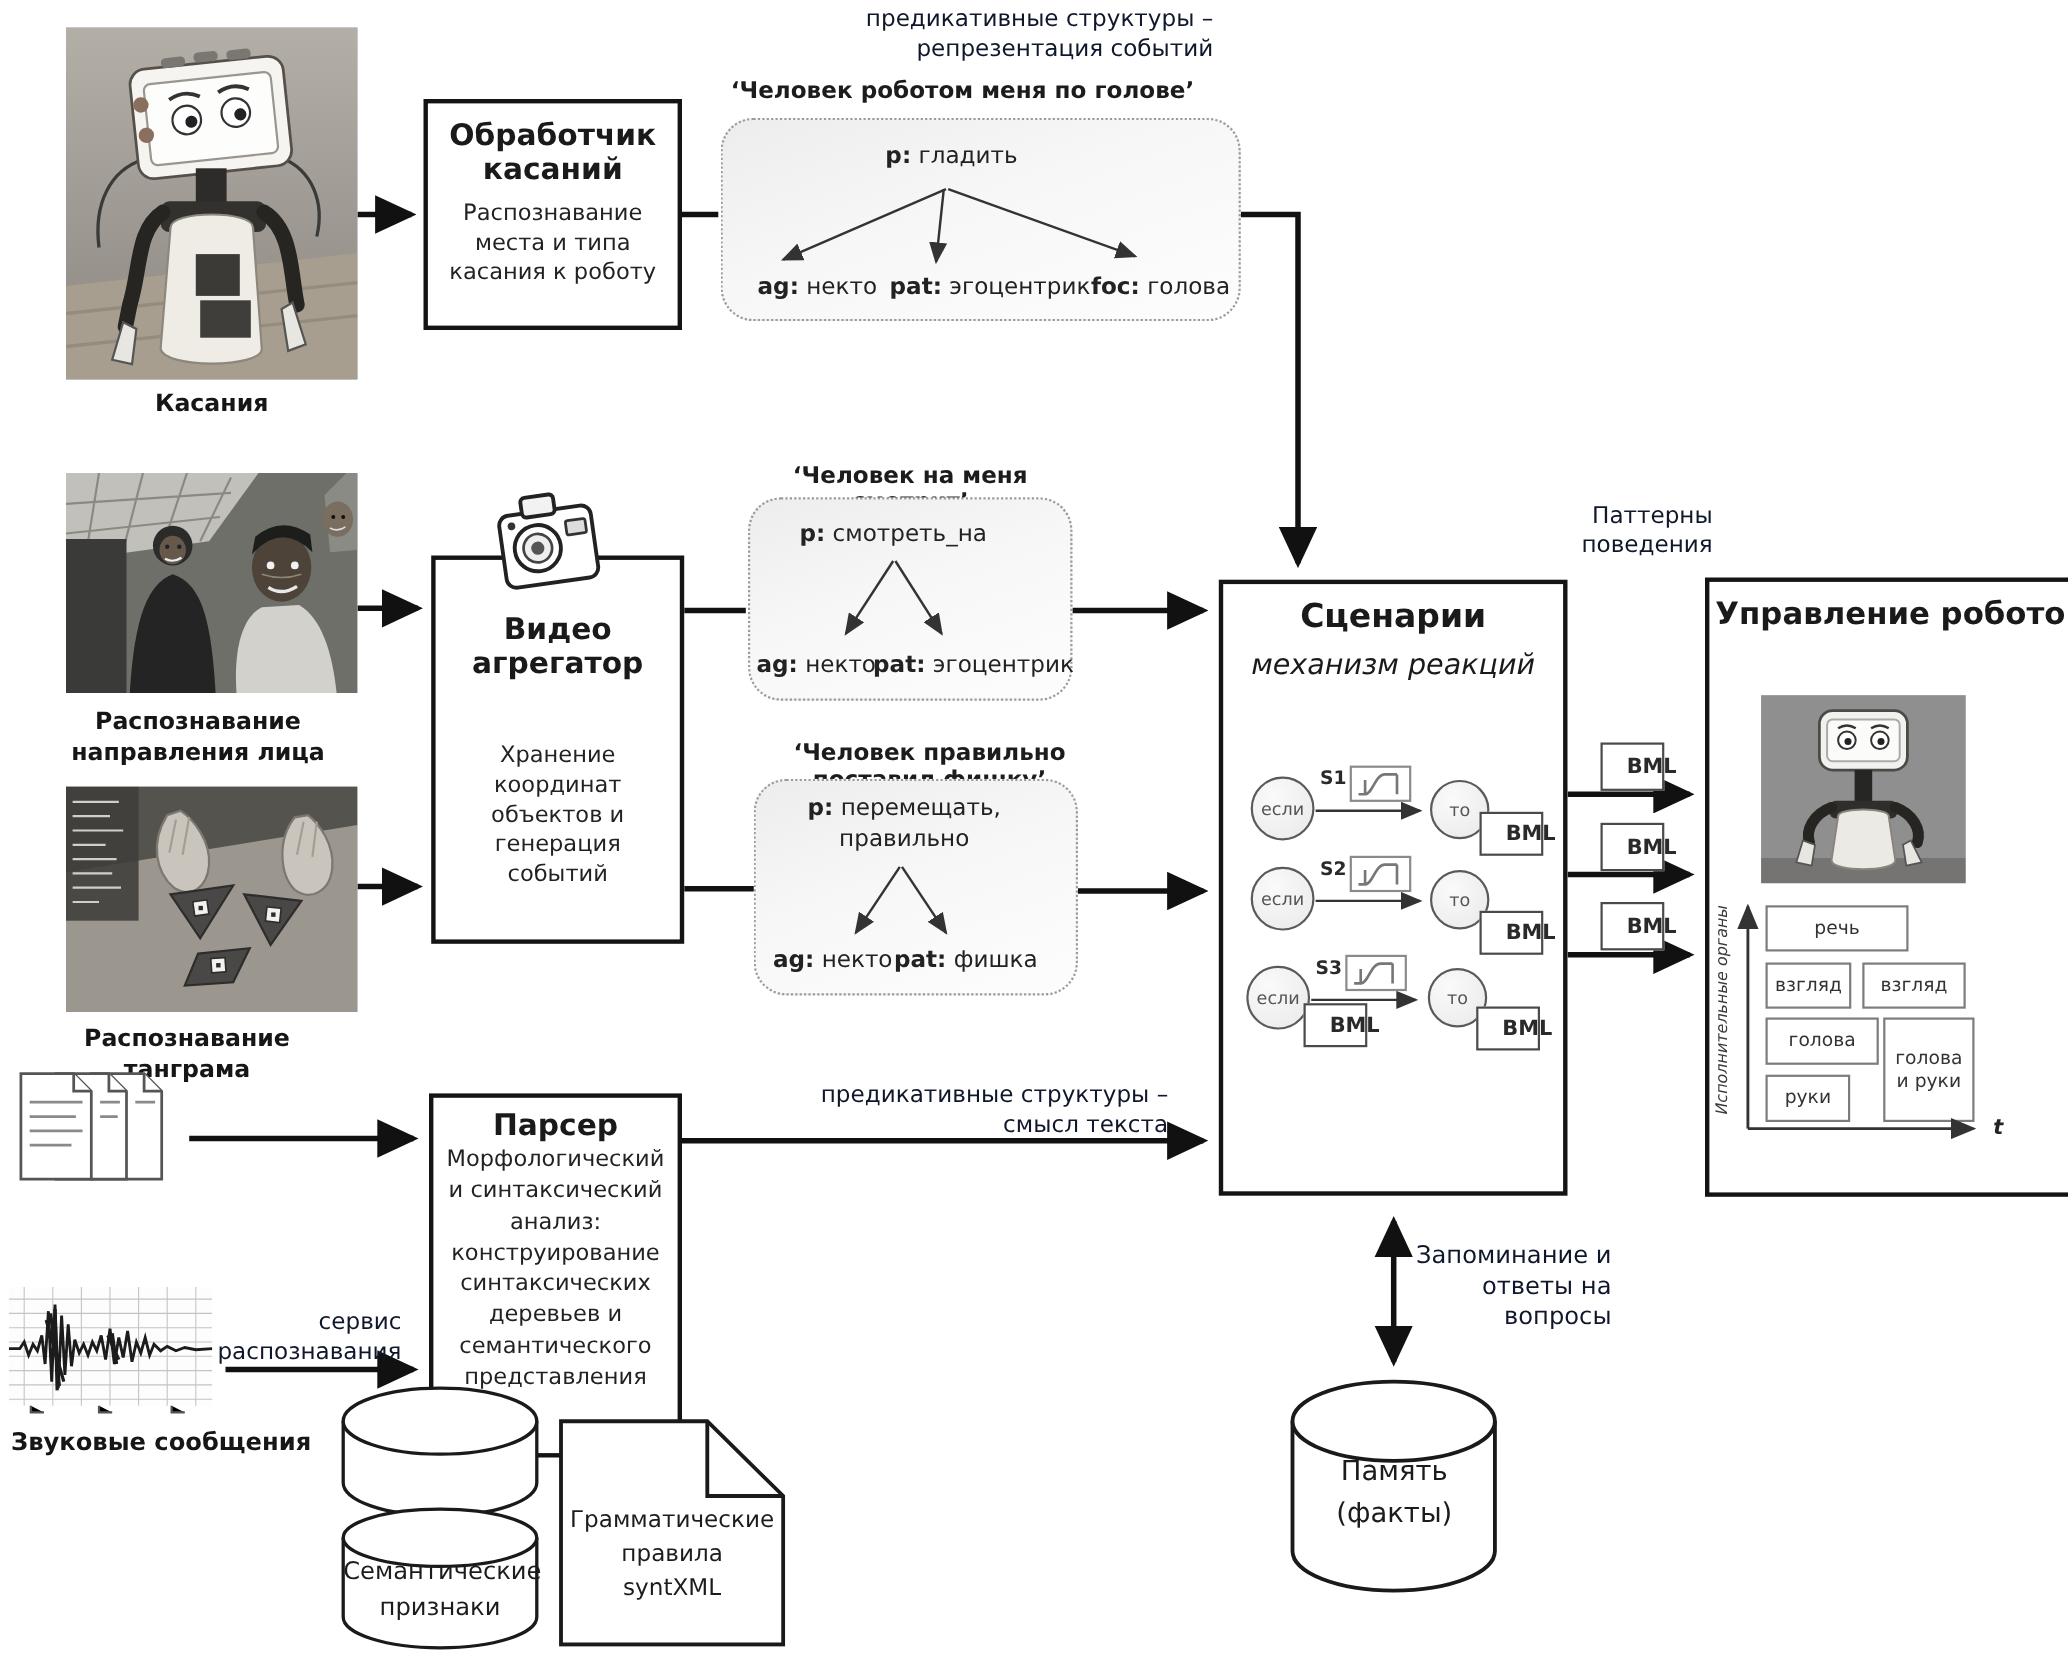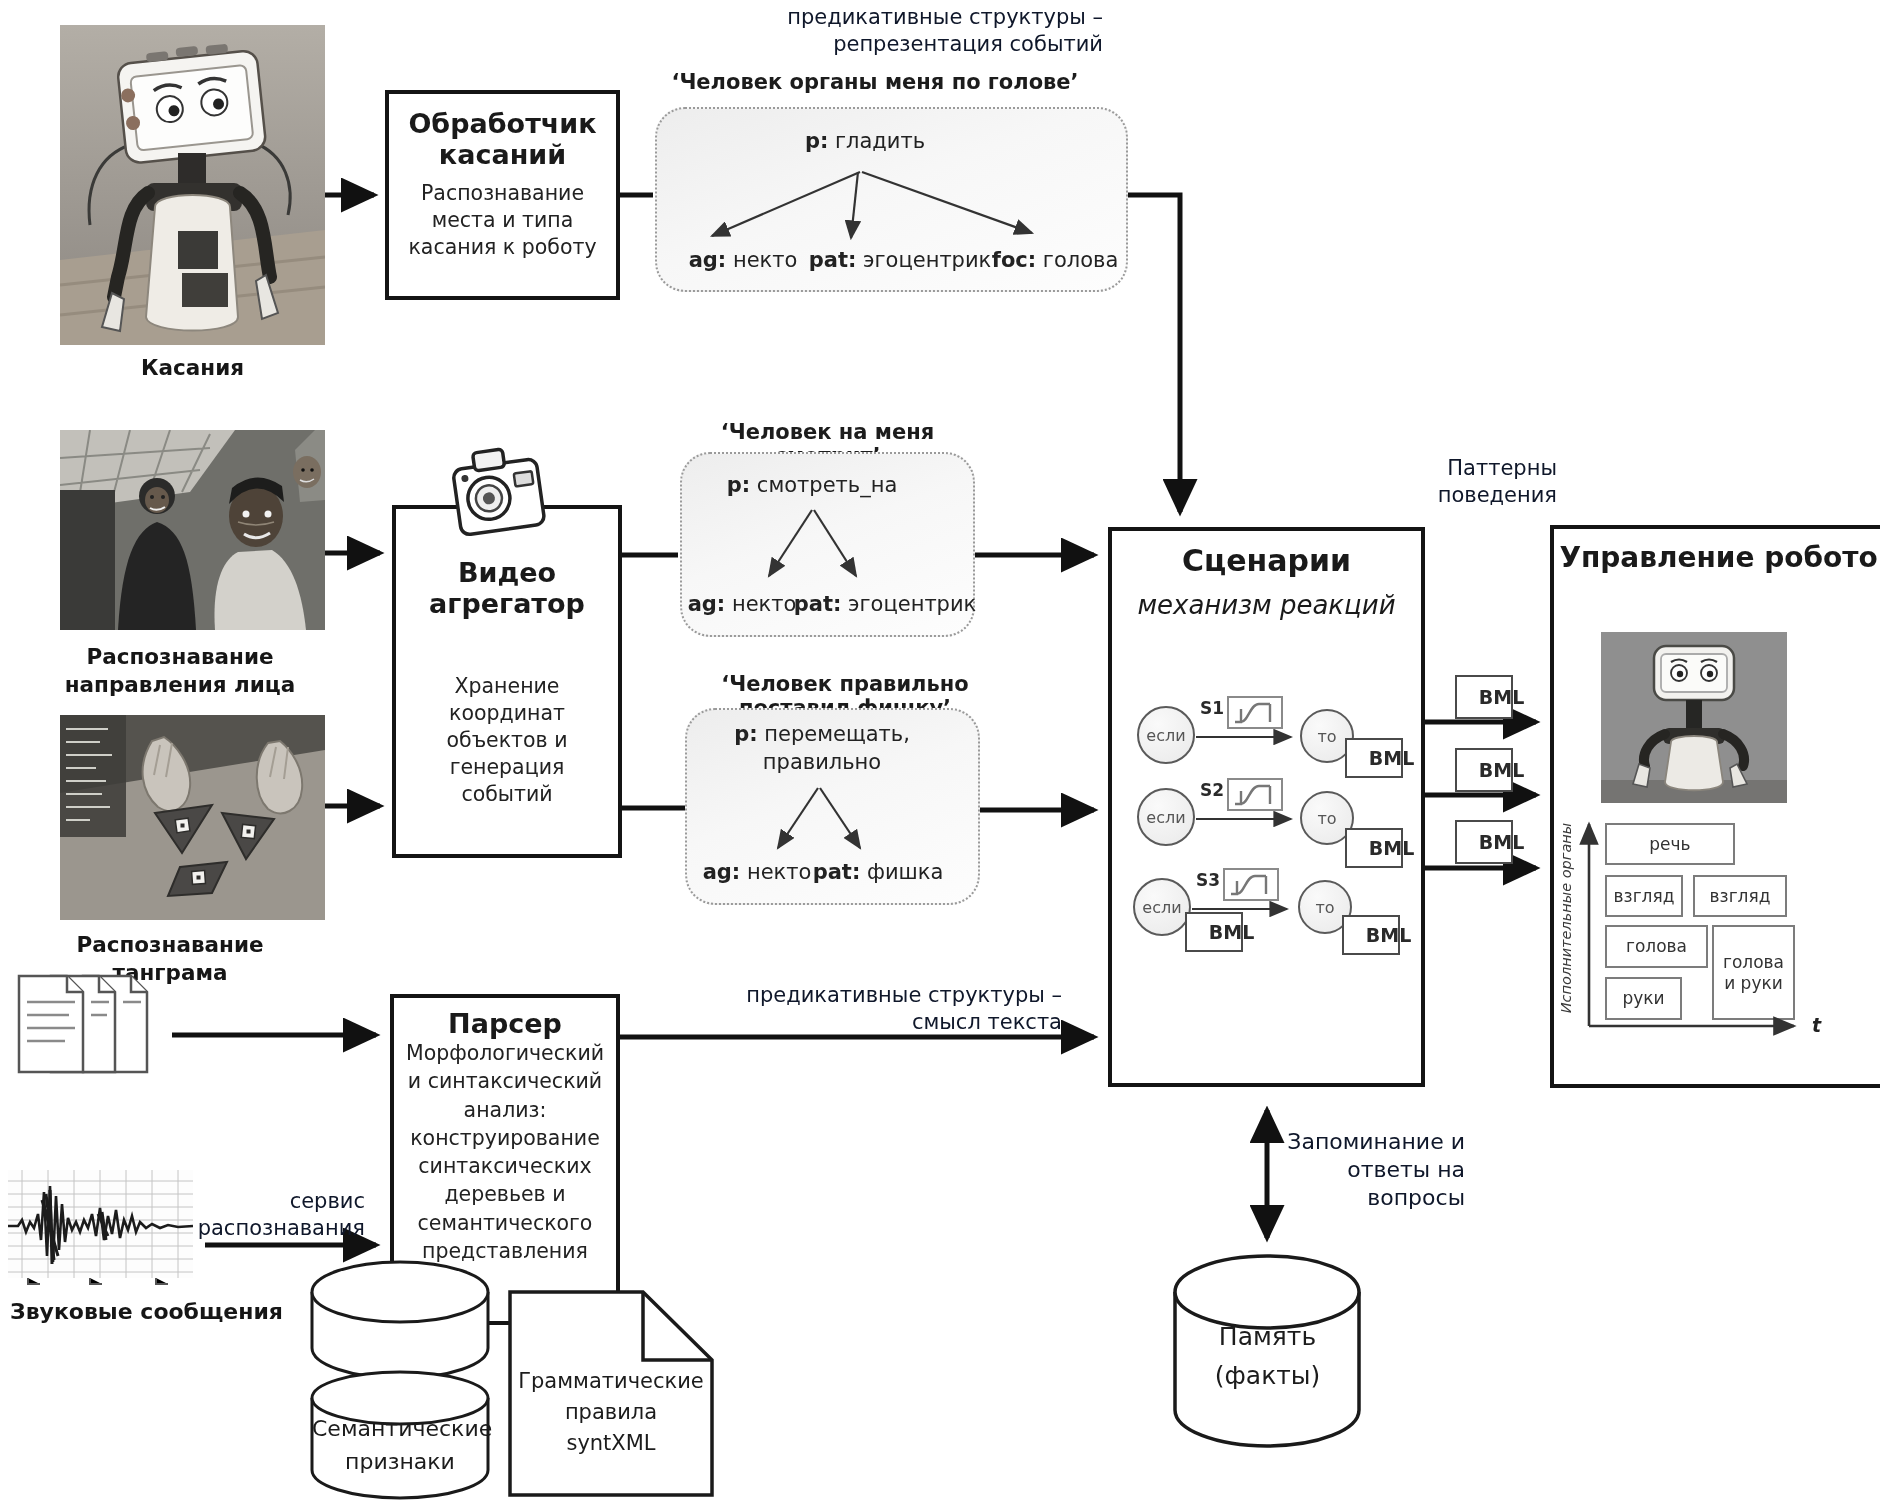--- a/index.html
+++ b/index.html
@@ -121,21 +121,21 @@
         <div>касания к роботу</div>
     </div>
   </div>
 
   <div class="ann" style="left:633px;top:4px;width:470px;">
     <div>предикативные структуры –</div>
       <div>репрезентация событий</div>
   </div>
 
   <div class="quote" style="left:640px;top:70px;width:470px;">
-    <span>‘Человек органы меня по голове’</span>
+    <span>‘Человек роботом меня по голове’</span>
   </div>
   <div class="dashedbox" style="left:655px;top:107px;width:473px;height:185px;"></div>
   <div class="pline" style="left:865px;top:129px;">
     <b>p:</b>&nbsp;<span>гладить</span>
   </div>
   <div class="argt" style="left:743px;top:248px;">
     <b>ag:</b>&nbsp;<span>некто</span>
   </div>
   <div class="argt" style="left:900px;top:248px;">
     <b>pat:</b>&nbsp;<span>эгоцентрик</span>

